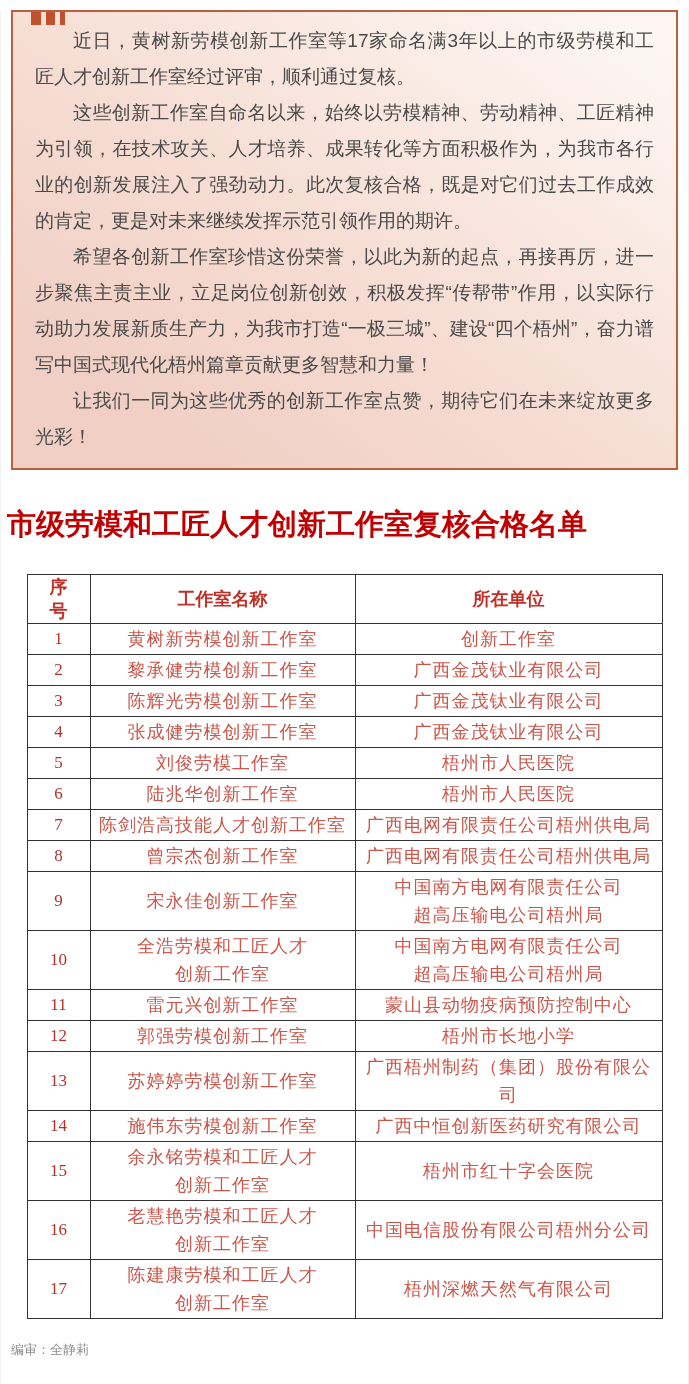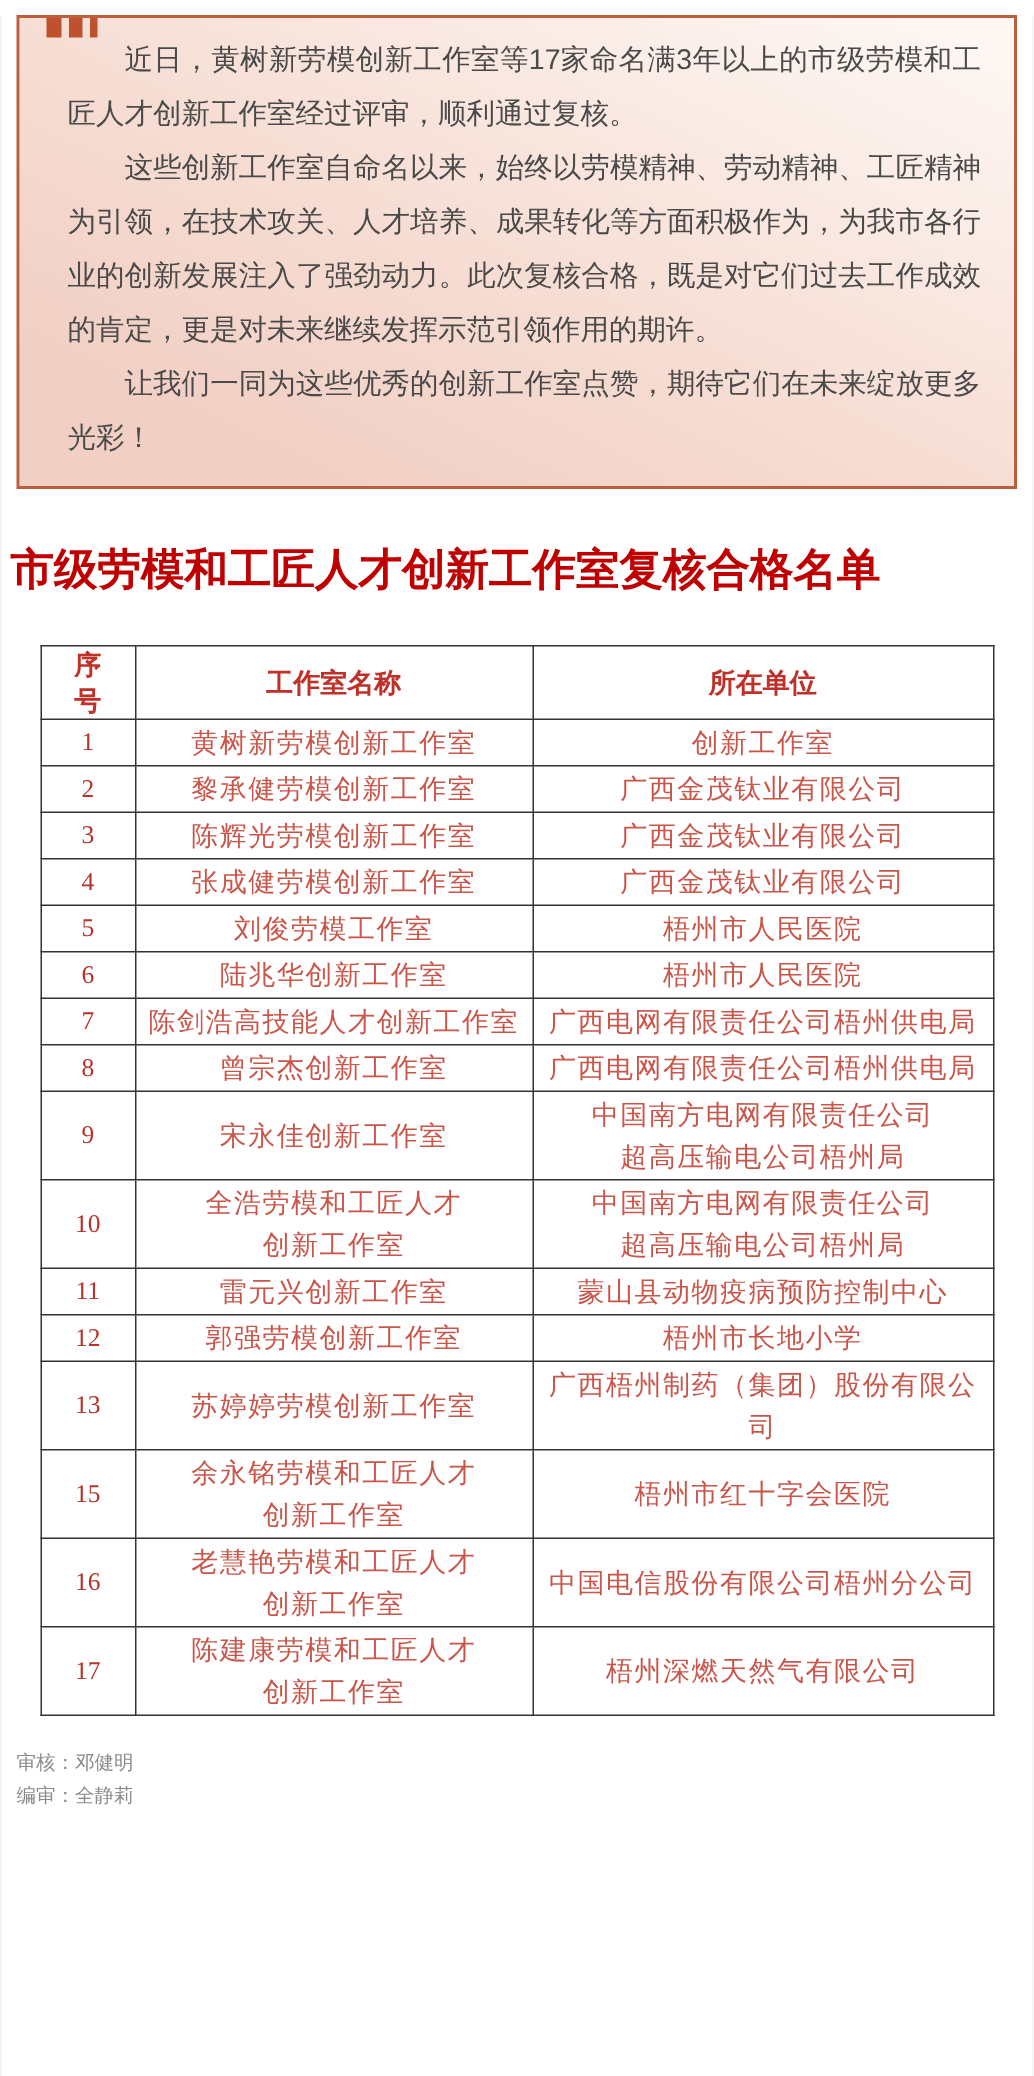--- a/index.html
+++ b/index.html
@@ -34,21 +34,21 @@
     background: #c0512f;
   }
   .deco-squares .sq1 { width: 10px; }
   .deco-squares .sq2 { width: 9px; }
   .deco-squares .sq3 { width: 5px; }
 
   .intro-box {
     margin: 10px 10px 0 10px;
     border: 2px solid #bd5f3f;
     background: linear-gradient(to top right, #f1cfc4 15%, #f6dcd2 45%, #fdf6f3 95%);
-    padding: 11px 22px 13px 32px;
+    padding: 11px 22px 13px 22px;
   }
   .intro-box p {
     margin: 0;
     font-size: 19px;
     line-height: 36px;
     color: #4a4a4a;
     text-indent: 2em;
     text-align: justify;
     font-family: "Liberation Sans", sans-serif;
   }
@@ -113,20 +113,21 @@
 
   <div class="deco-squares">
     <span class="sq sq1"></span>
     <span class="sq sq2"></span>
     <span class="sq sq3"></span>
   </div>
 
   <div class="intro-box">
     <p>近日，黄树新劳模创新工作室等17家命名满3年以上的市级劳模和工匠人才创新工作室经过评审，顺利通过复核。</p>
     <p>这些创新工作室自命名以来，始终以劳模精神、劳动精神、工匠精神为引领，在技术攻关、人才培养、成果转化等方面积极作为，为我市各行业的创新发展注入了强劲动力。此次复核合格，既是对它们过去工作成效的肯定，更是对未来继续发挥示范引领作用的期许。</p>
+    <p>希望各创新工作室珍惜这份荣誉，以此为新的起点，再接再厉，进一步聚焦主责主业，立足岗位创新创效，积极发挥“传帮带”作用，以实际行动助力发展新质生产力，为我市打造“一极三城”、建设“四个梧州”，奋力谱写中国式现代化梧州篇章贡献更多智慧和力量！</p>
     <p>让我们一同为这些优秀的创新工作室点赞，期待它们在未来绽放更多光彩！</p>
   </div>
 
   <h1 class="page-title">市级劳模和工匠人才创新工作室复核合格名单</h1>
 
   <table class="review-table">
     <colgroup>
       <col style="width:63px">
       <col style="width:265px">
       <col style="width:307px">
@@ -253,20 +254,29 @@
         <tr>
           <td class="no">13</td>
           <td>
             <div>苏婷婷劳模创新工作室</div>
           </td>
           <td>
             <div>广西梧州制药（集团）股份有限公司</div>
           </td>
         </tr>
         <tr>
+          <td class="no">14</td>
+          <td>
+            <div>施伟东劳模创新工作室</div>
+          </td>
+          <td>
+            <div>广西中恒创新医药研究有限公司</div>
+          </td>
+        </tr>
+        <tr>
           <td class="no">15</td>
           <td>
             <div>余永铭劳模和工匠人才</div>
             <div>创新工作室</div>
           </td>
           <td>
             <div>梧州市红十字会医院</div>
           </td>
         </tr>
         <tr>
@@ -285,15 +295,15 @@
             <div>陈建康劳模和工匠人才</div>
             <div>创新工作室</div>
           </td>
           <td>
             <div>梧州深燃天然气有限公司</div>
           </td>
         </tr>
       </tbody>
   </table>
 
-  <div class="credits" id="credits"><div>审核：邓健明</div><div>编审：全静莉</div></div>
+  <div class="credits" id="credits"><div>编审：全静莉</div></div>
 
 </div>
 
 </body></html>

